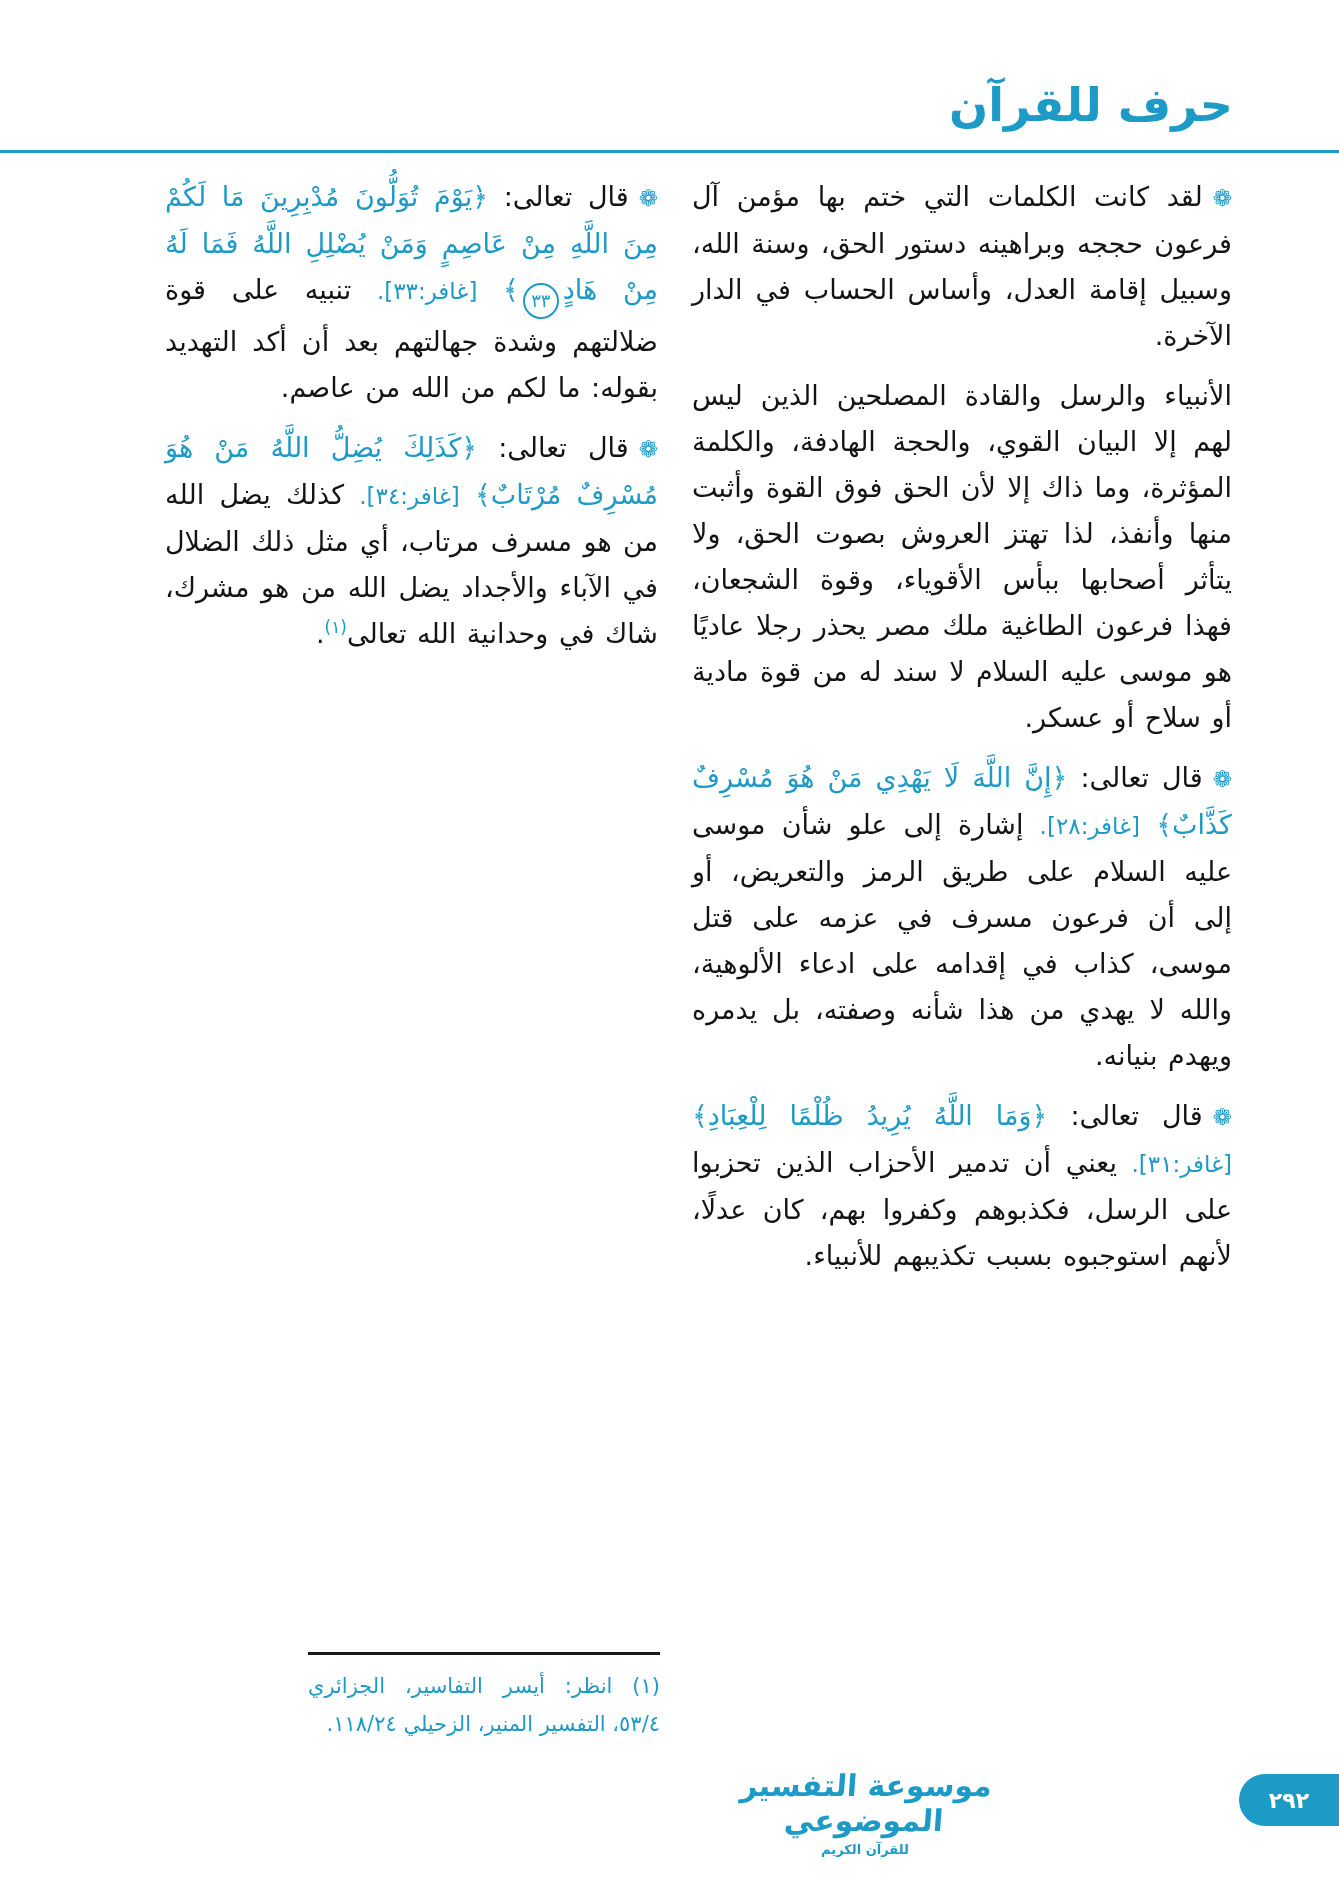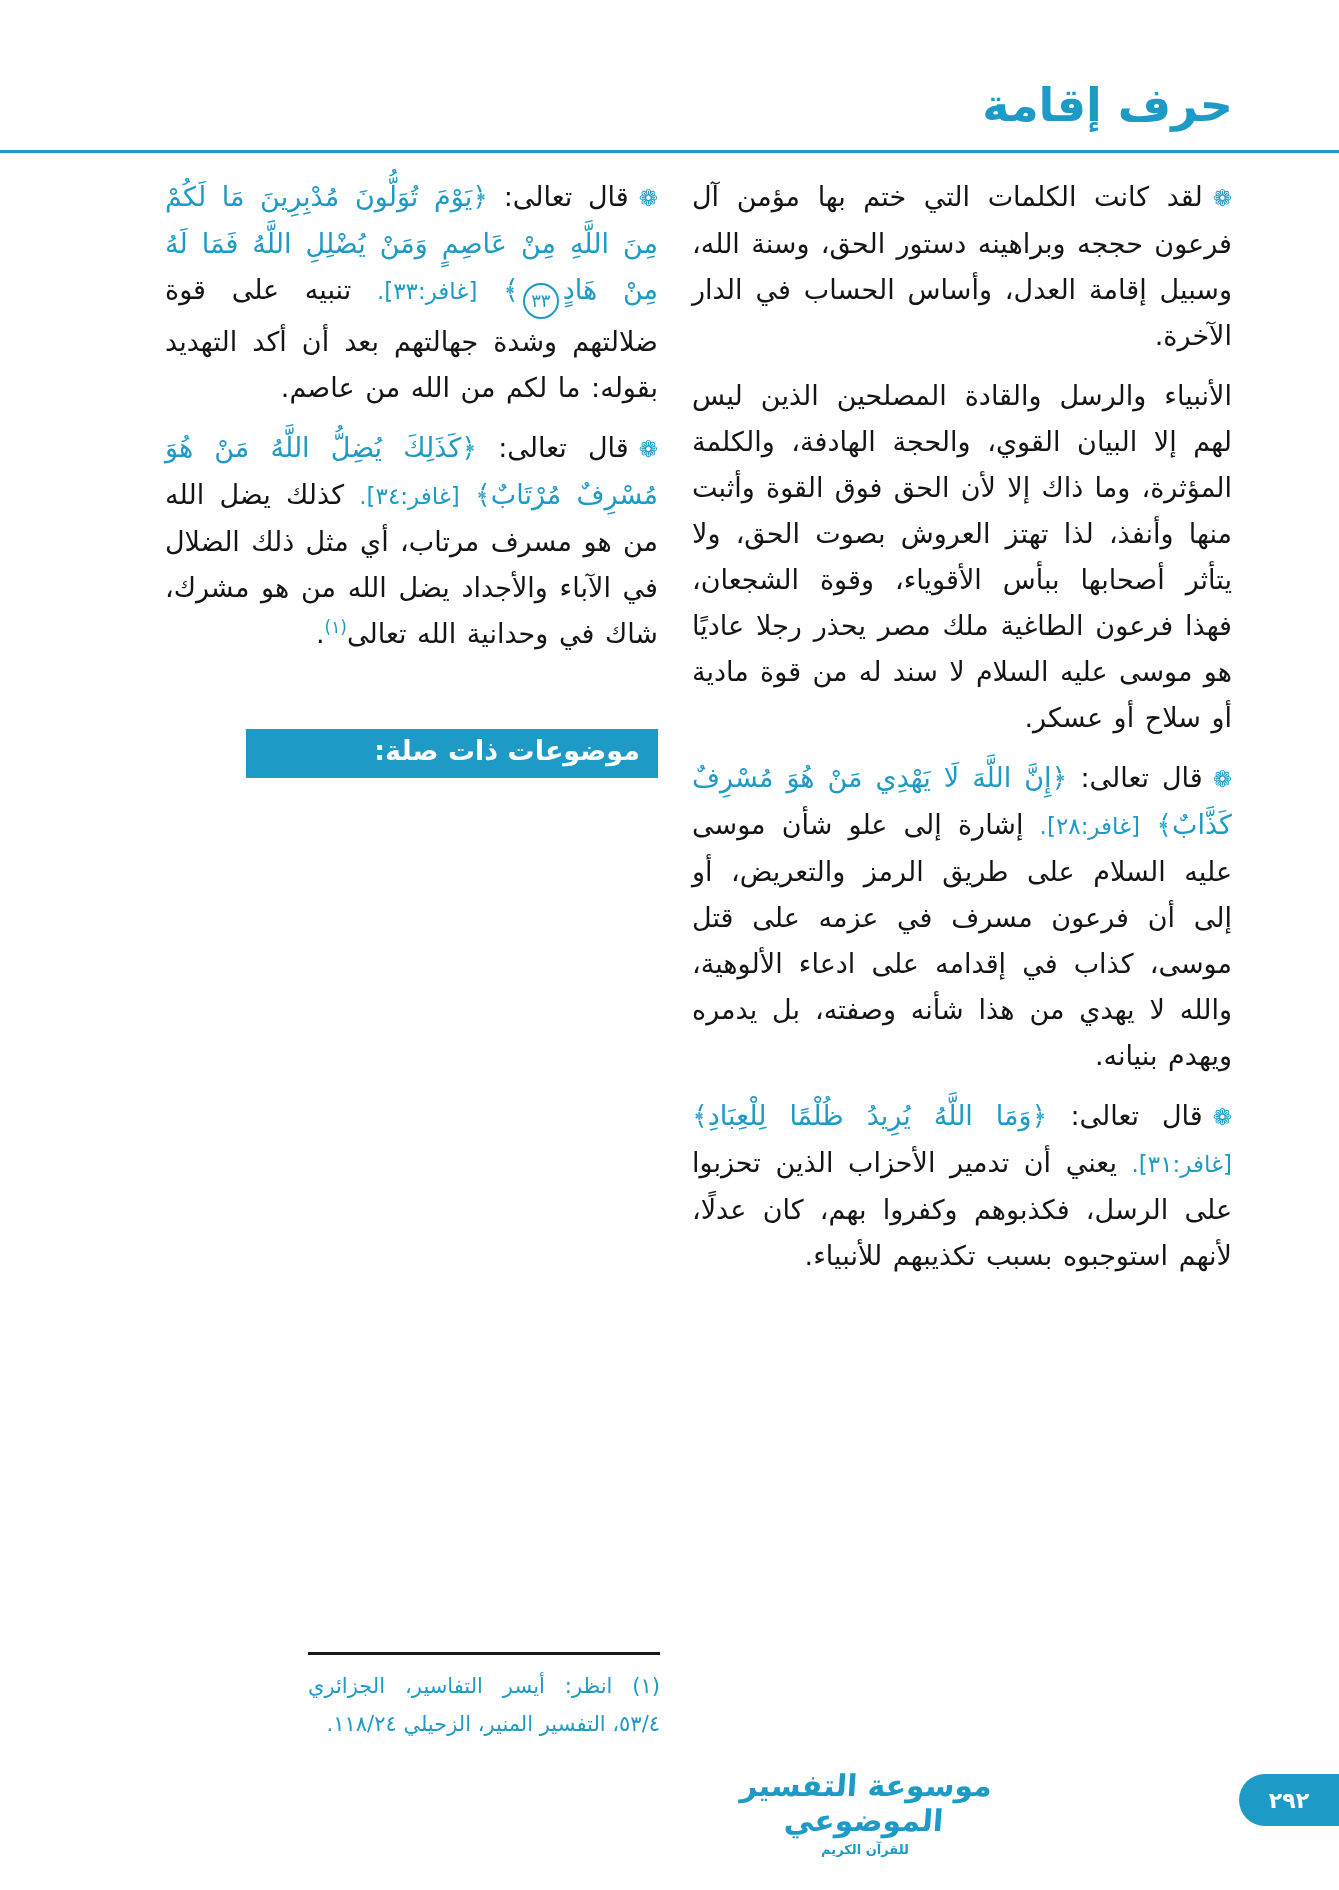--- a/index.html
+++ b/index.html
@@ -79,21 +79,21 @@
     background:var(--accent);border-radius:28px 0 0 28px;
     display:flex;align-items:center;justify-content:center;
     color:#ffffff;font-size:22px;font-weight:bold;
   }
 </style>
 </head>
 <body>
 
 <div class="page">
 
-  <div class="header-title">حرف إقامة</div>
+  <div class="header-title">حرف للقرآن</div>
   <div class="header-rule"></div>
 
   <div class="columns">
 
     <div class="col col-right">
       <p class="para"><span class="bullet">❁</span><span>لقد كانت الكلمات التي ختم بها مؤمن آل فرعون حججه وبراهينه دستور الحق، وسنة الله، وسبيل إقامة العدل، وأساس الحساب في الدار الآخرة.</span></p>
 
       <p class="para"><span>الأنبياء والرسل والقادة المصلحين الذين ليس لهم إلا البيان القوي، والحجة الهادفة، والكلمة المؤثرة، وما ذاك إلا لأن الحق فوق القوة وأثبت منها وأنفذ، لذا تهتز العروش بصوت الحق، ولا يتأثر أصحابها ببأس الأقوياء، وقوة الشجعان، فهذا فرعون الطاغية ملك مصر يحذر رجلا عاديًا هو موسى عليه السلام لا سند له من قوة مادية أو سلاح أو عسكر.</span></p>
 
       <p class="para"><span class="bullet">❁</span><span>قال تعالى:</span>
@@ -112,21 +112,20 @@
         <span class="quran">﴿يَوْمَ تُوَلُّونَ مُدْبِرِينَ مَا لَكُمْ مِنَ اللَّهِ مِنْ عَاصِمٍ وَمَنْ يُضْلِلِ اللَّهُ فَمَا لَهُ مِنْ هَادٍ</span><span class="ayah-num">٣٣</span><span class="quran">﴾</span>
         <span class="ref">[غافر:٣٣].</span>
         <span>تنبيه على قوة ضلالتهم وشدة جهالتهم بعد أن أكد التهديد بقوله: ما لكم من الله من عاصم.</span></p>
 
       <p class="para"><span class="bullet">❁</span><span>قال تعالى:</span>
         <span class="quran">﴿كَذَلِكَ يُضِلُّ اللَّهُ مَنْ هُوَ مُسْرِفٌ مُرْتَابٌ﴾</span>
         <span class="ref">[غافر:٣٤].</span>
         <span>كذلك يضل الله من هو مسرف مرتاب، أي مثل ذلك الضلال في الآباء والأجداد يضل الله من هو مشرك، شاك في وحدانية الله تعالى</span><sup class="footnote-ref">(١)</sup><span>.</span></p>
 
       <div class="related-box">
-        <div class="related-title">موضوعات ذات صلة:</div>
       </div>
     </div>
 
   </div>
 
   <div class="footnote">
     <div class="fn-divider"></div>
     <div class="fn-text">(١) انظر: أيسر التفاسير، الجزائري ٥٣/٤، التفسير المنير، الزحيلي ١١٨/٢٤.</div>
   </div>
 

